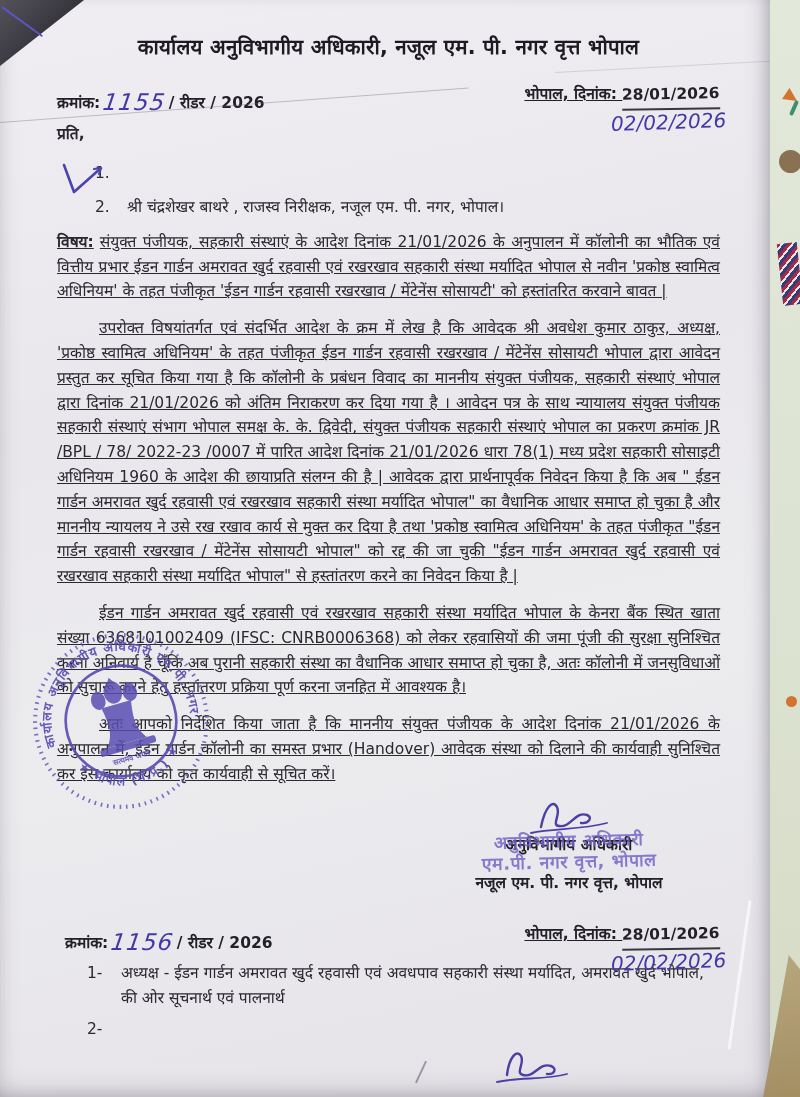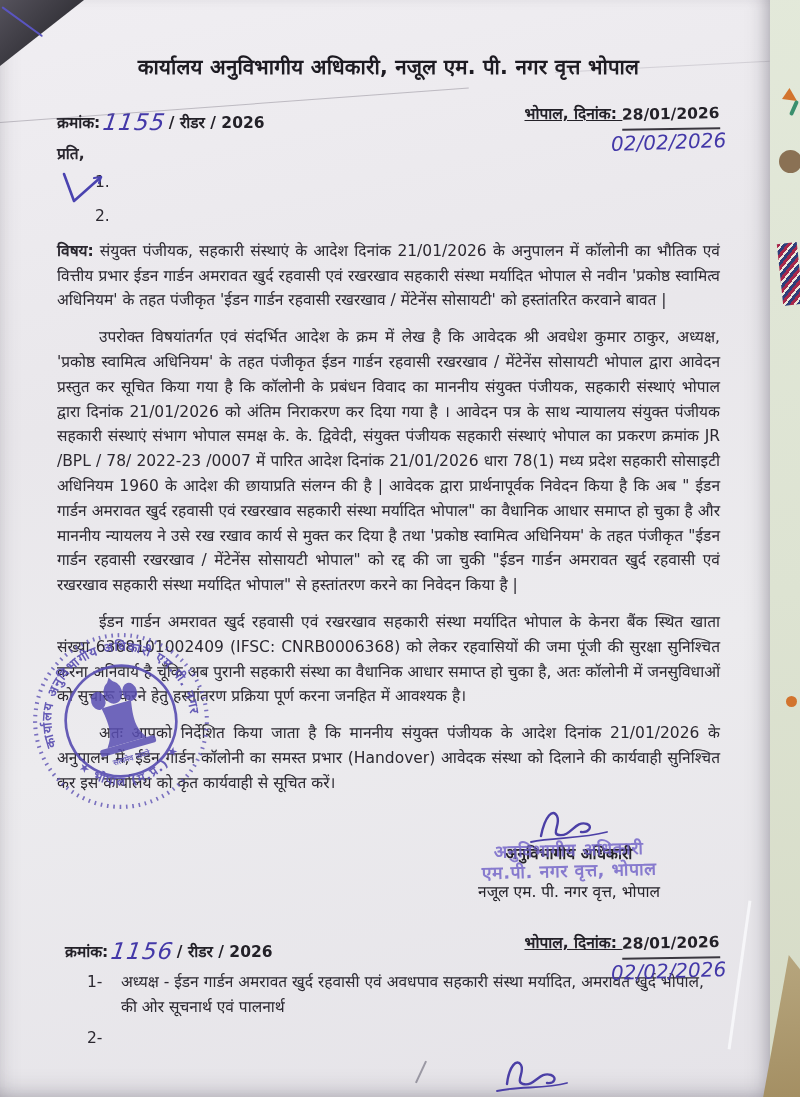--- a/index.html
+++ b/index.html
@@ -7,55 +7,55 @@
     width:800px;height:1097px;overflow:hidden;position:relative;
     background:linear-gradient(178deg,#e3e9da 0%,#dde3d2 55%,#d6dbc6 100%);
     font-family:"DejaVu Sans","Liberation Sans",sans-serif;
   }
   .paper{
     position:absolute;left:0;top:0;width:770px;height:1097px;
     background:linear-gradient(168deg,#f0eef2 0%,#e9e7eb 35%,#ecebee 62%,#e5e3e8 100%);
     box-shadow:inset -16px 0 20px -14px rgba(90,85,100,.5),
                inset 0 -20px 26px -20px rgba(80,75,90,.4),
                inset 14px 0 24px -20px rgba(80,75,90,.35);
-    padding:54px 50px 0 57px;box-sizing:border-box;
+    padding:34px 50px 0 57px;box-sizing:border-box;
     color:#2b2830;font-size:15.5px;line-height:1.6;
   }
   .crease{position:absolute;height:1px;background:rgba(110,105,118,.38);transform-origin:left center;}
   .corner-fold{position:absolute;left:0;top:0;width:84px;height:66px;
     background:linear-gradient(135deg,#55525c,#2e2d33 70%);
     clip-path:polygon(0 0,100% 0,0 100%);}
   .corner-pen{position:absolute;left:2px;top:6px;width:50px;height:2px;background:#5a55c0;
     transform:rotate(36deg);transform-origin:left center;border-radius:2px;}
   .edge-strip-item{position:absolute;}
   h1.title{
     font-size:20.5px;line-height:1.35;margin:0 0 20px 0;text-align:center;
     color:#1d1b22;font-weight:700;letter-spacing:.2px;
   }
   .ref-row{display:flex;justify-content:space-between;align-items:flex-start;position:relative;margin-bottom:2px;}
   .ref-left{white-space:nowrap;font-weight:700;color:#232128;}
   .hand{color:#4338a8;font-style:italic;font-weight:500;}
   .hand-num{font-size:23px;letter-spacing:1px;transform:skewX(-8deg);display:inline-block;margin:0 3px;position:relative;top:2px;}
   .ref-right{white-space:nowrap;font-weight:700;color:#232128;position:relative;text-decoration:underline;}
   .printed-date{border-bottom:2px solid #3a3740;padding-bottom:1px;display:inline-block;transform:rotate(-1deg);}
   .hand-date{position:absolute;right:-6px;top:24px;font-size:20px;transform:rotate(-2deg);white-space:nowrap;}
-  .salutation{font-weight:700;margin:4px 0 3px 0;}
+  .salutation{font-weight:700;margin:4px 0 14px 0;}
   .addressees{position:relative;margin:0 0 10px 38px;}
   .addressee{display:flex;gap:14px;margin-bottom:9px;}
   .addressee .num{min-width:18px;}
   .tick{position:absolute;left:-34px;top:-2px;}
-  p.block{margin:0 0 12px 0;text-align:justify;}
+  p.block{margin:0 0 12px 0;text-align:justify;text-decoration:underline;}
   .subject b{margin-right:6px;}
   p.indent{text-indent:42px;}
   .sig-block{position:relative;text-align:center;margin-left:auto;}
   .sig-block.top{width:290px;margin-right:6px;margin-top:-2px;}
   .sig-block.bottom{width:310px;margin-right:34px;margin-top:6px;}
   .sig-scribble{display:block;margin:0 auto -4px auto;}
   .sig-name{font-weight:700;color:#232128;}
-  .sig-office{font-weight:400;color:#232128;margin-top:14px;text-align:center;}
+  .sig-office{font-weight:700;color:#232128;margin-top:14px;text-align:center;}
   .stamp{
     position:absolute;left:50%;width:340px;margin-left:-170px;
     color:#7263c8;font-weight:700;line-height:1.18;font-size:17.5px;
     letter-spacing:.6px;opacity:.82;pointer-events:none;white-space:nowrap;text-align:center;
   }
   .stamp.s-top{top:34px;transform:rotate(-1.5deg);}
   .copies-heading{font-weight:700;margin:6px 0 10px 0;}
   .copy-list{margin-left:30px;}
   .copy-item{display:flex;gap:12px;margin-bottom:6px;}
   .copy-item .num{min-width:22px;}
@@ -85,20 +85,21 @@
   <div class="addressees">
     <svg class="tick" width="44" height="38" viewBox="0 0 44 38">
       <path d="M3,6 L13,33 L40,9" fill="none" stroke="#4a43b0" stroke-width="2.6" stroke-linecap="round" stroke-linejoin="round"></path>
       <path d="M40,9 l-7,1 m7,-1 l-2,6" fill="none" stroke="#4a43b0" stroke-width="2.2" stroke-linecap="round"></path>
     </svg>
     <div class="addressee">
       <span class="num">1.</span>
     </div>
     <div class="addressee">
       <span class="num">2.</span>
+      <span>श्री चंद्रशेखर बाथरे , राजस्व निरीक्षक, नजूल एम. पी. नगर, भोपाल।</span>
     </div>
   </div>
 
   <p class="block subject">
     <b>विषय:</b><span>संयुक्त पंजीयक, सहकारी संस्थाएं के आदेश दिनांक 21/01/2026 के अनुपालन में कॉलोनी का  भौतिक   एवं वित्तीय प्रभार ईडन गार्डन अमरावत खुर्द रहवासी एवं रखरखाव सहकारी संस्था मर्यादित भोपाल से  नवीन 'प्रकोष्ठ स्वामित्व अधिनियम' के तहत पंजीकृत 'ईडन गार्डन रहवासी रखरखाव / मेंटेनेंस सोसायटी' को हस्तांतरित करवाने बावत |</span>
   </p>
 
   <p class="block indent">उपरोक्त विषयांतर्गत एवं संदर्भित आदेश के क्रम में लेख है कि आवेदक श्री अवधेश कुमार ठाकुर, अध्यक्ष, 'प्रकोष्ठ स्वामित्व अधिनियम' के तहत पंजीकृत ईडन गार्डन रहवासी रखरखाव / मेंटेनेंस सोसायटी भोपाल द्वारा आवेदन प्रस्तुत कर सूचित किया गया है कि कॉलोनी के प्रबंधन विवाद का माननीय संयुक्त पंजीयक, सहकारी संस्थाएं भोपाल द्वारा दिनांक 21/01/2026 को अंतिम निराकरण कर दिया गया है । आवेदन पत्र के साथ न्यायालय संयुक्त पंजीयक सहकारी संस्थाएं संभाग भोपाल समक्ष के. के. द्विवेदी, संयुक्त पंजीयक सहकारी संस्थाएं भोपाल का प्रकरण क्रमांक JR /BPL / 78/ 2022-23 /0007  में पारित आदेश दिनांक 21/01/2026 धारा 78(1) मध्य प्रदेश सहकारी सोसाइटी अधिनियम 1960 के आदेश की छायाप्रति संलग्न की है | आवेदक द्वारा प्रार्थनापूर्वक निवेदन किया है कि अब " ईडन गार्डन अमरावत खुर्द रहवासी एवं रखरखाव सहकारी संस्था मर्यादित भोपाल" का वैधानिक आधार समाप्त हो चुका है और माननीय न्यायलय ने उसे रख रखाव कार्य से मुक्त कर दिया है तथा 'प्रकोष्ठ स्वामित्व अधिनियम' के तहत पंजीकृत "ईडन गार्डन रहवासी रखरखाव / मेंटेनेंस सोसायटी भोपाल" को  रद्द की जा चुकी "ईडन गार्डन अमरावत खुर्द रहवासी एवं रखरखाव सहकारी संस्था मर्यादित भोपाल" से हस्तांतरण करने का निवेदन किया है |</p>
   <p class="block indent">ईडन गार्डन अमरावत खुर्द रहवासी एवं रखरखाव सहकारी संस्था मर्यादित भोपाल के केनरा बैंक स्थित खाता संख्या 6368101002409 (IFSC: CNRB0006368) को लेकर रहवासियों की जमा पूंजी की सुरक्षा सुनिश्चित करना अनिवार्य है चूँकि अब पुरानी सहकारी संस्था का वैधानिक आधार समाप्त हो चुका है, अतः कॉलोनी में जनसुविधाओं को सुचारू करने हेतु हस्तांतरण प्रक्रिया पूर्ण करना जनहित में आवश्यक है।</p>
   <p class="block indent">अतः आपको निर्देशित किया जाता है कि माननीय संयुक्त पंजीयक के आदेश दिनांक 21/01/2026 के अनुपालन में, ईडन गार्डन कॉलोनी का समस्त प्रभार (Handover) आवेदक संस्था को दिलाने की कार्यवाही सुनिश्चित कर इस कार्यालय को कृत कार्यवाही से सूचित करें।</p>

